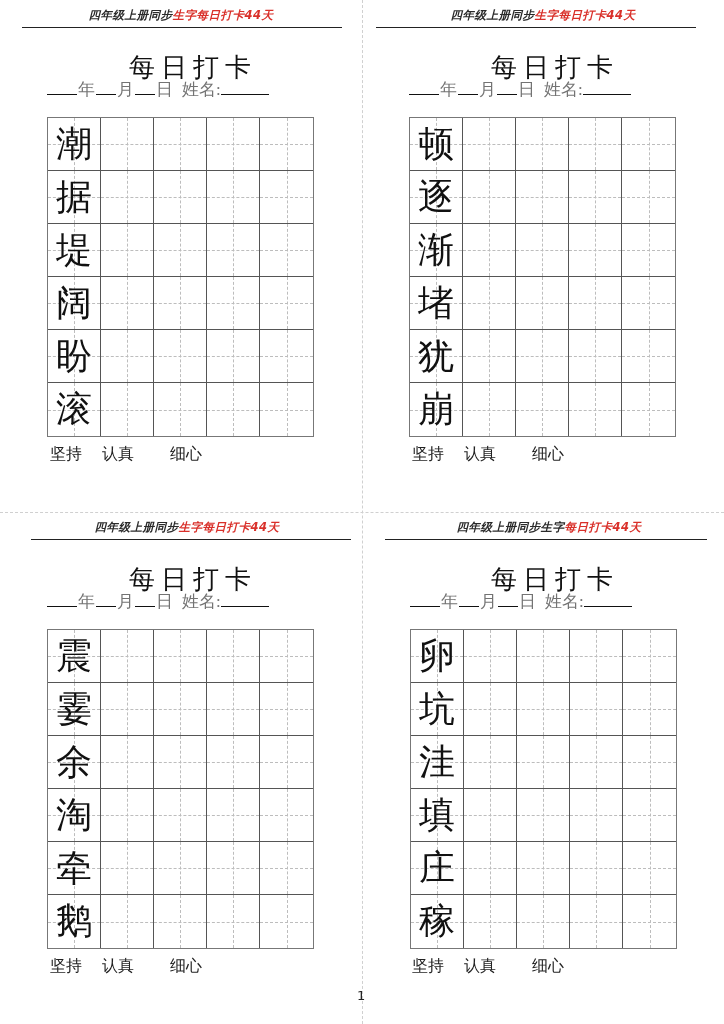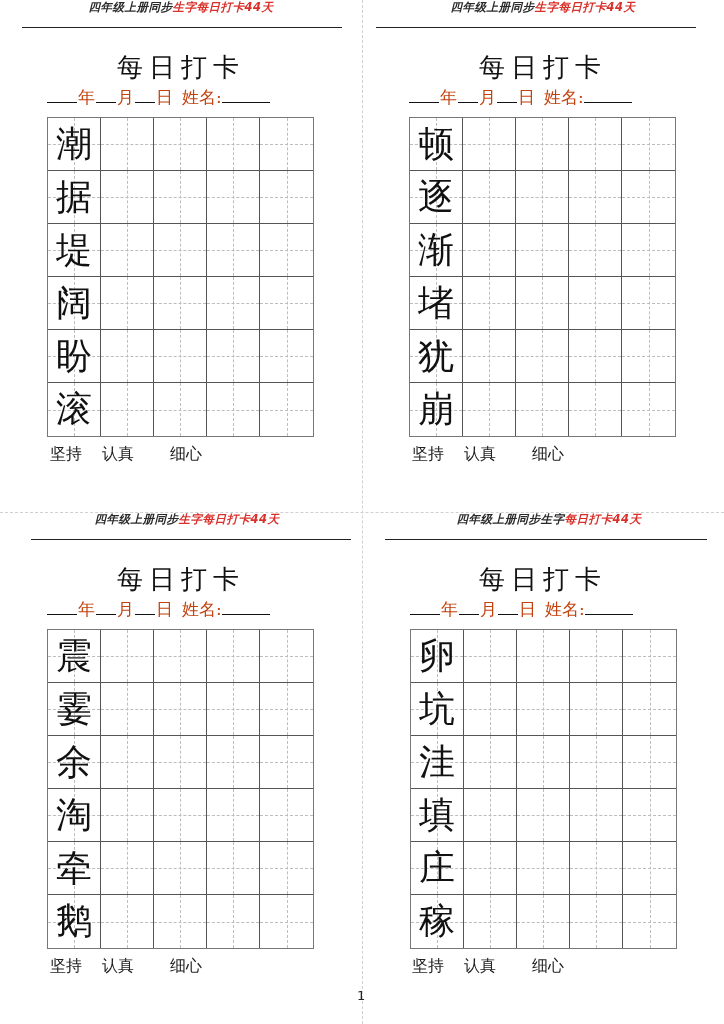--- a/index.html
+++ b/index.html
@@ -6,31 +6,31 @@
   body { width: 724px; height: 1024px; position: relative; overflow: hidden;
          font-family: "DejaVu Serif", "Liberation Serif", serif; color: #111; }
 
   .divider-v { position: absolute; left: 362px; top: 0; width: 0; height: 1024px;
                border-left: 1px dashed #d0d0d0; }
   .divider-h { position: absolute; left: 0; top: 512px; width: 724px; height: 0;
                border-top: 1px dashed #d0d0d0; }
 
   .card { position: absolute; width: 362px; height: 512px; }
 
-  .hdr { position: absolute; top: 0; left: 0; width: 100%; text-align: center;
+  .hdr { position: absolute; top: 8px; left: 0; width: 100%; text-align: center;
          font-family: "DejaVu Sans", "Liberation Sans", sans-serif; font-weight: bold;
          font-style: oblique; font-size: 11.5px; letter-spacing: 0.5px; color: #2a2a2a; }
   .hdr .red { color: #d9302a; }
   .hdr-line { position: absolute; top: 27px; height: 0; border-top: 1.5px solid #222; }
 
-  .title { position: absolute; top: 50px; left: 0; width: 100%; text-align: center;
+  .title { position: absolute; top: 50px; left: 12px; width: 100%; text-align: center;
            font-size: 26px; letter-spacing: 6px; color: #111; }
 
-  .dateline { position: absolute; top: 86px; left: 47px; width: 267px; font-size: 17px;
-              white-space: nowrap; color: #c2410c; }
+  .dateline { position: absolute; top: 78px; left: 47px; width: 267px; font-size: 17px;
+              white-space: nowrap; color: #737373; font-family: Liberation Serif, serif; }
   .blank { display: inline-block; border-bottom: 1px solid #111; height: 14px; vertical-align: baseline; }
   .b-year { width: 30px; }
   .b-month { width: 20px; }
   .b-day { width: 20px; }
   .b-name { width: 48px; }
   .lbl { margin: 0 1px; }
   .gap { display: inline-block; width: 8px; }
 
   .grid { position: absolute; left: 47px; top: 117px; width: 267px; height: 320px;
           display: grid; grid-template-columns: repeat(5, 1fr); grid-template-rows: repeat(6, 1fr);

